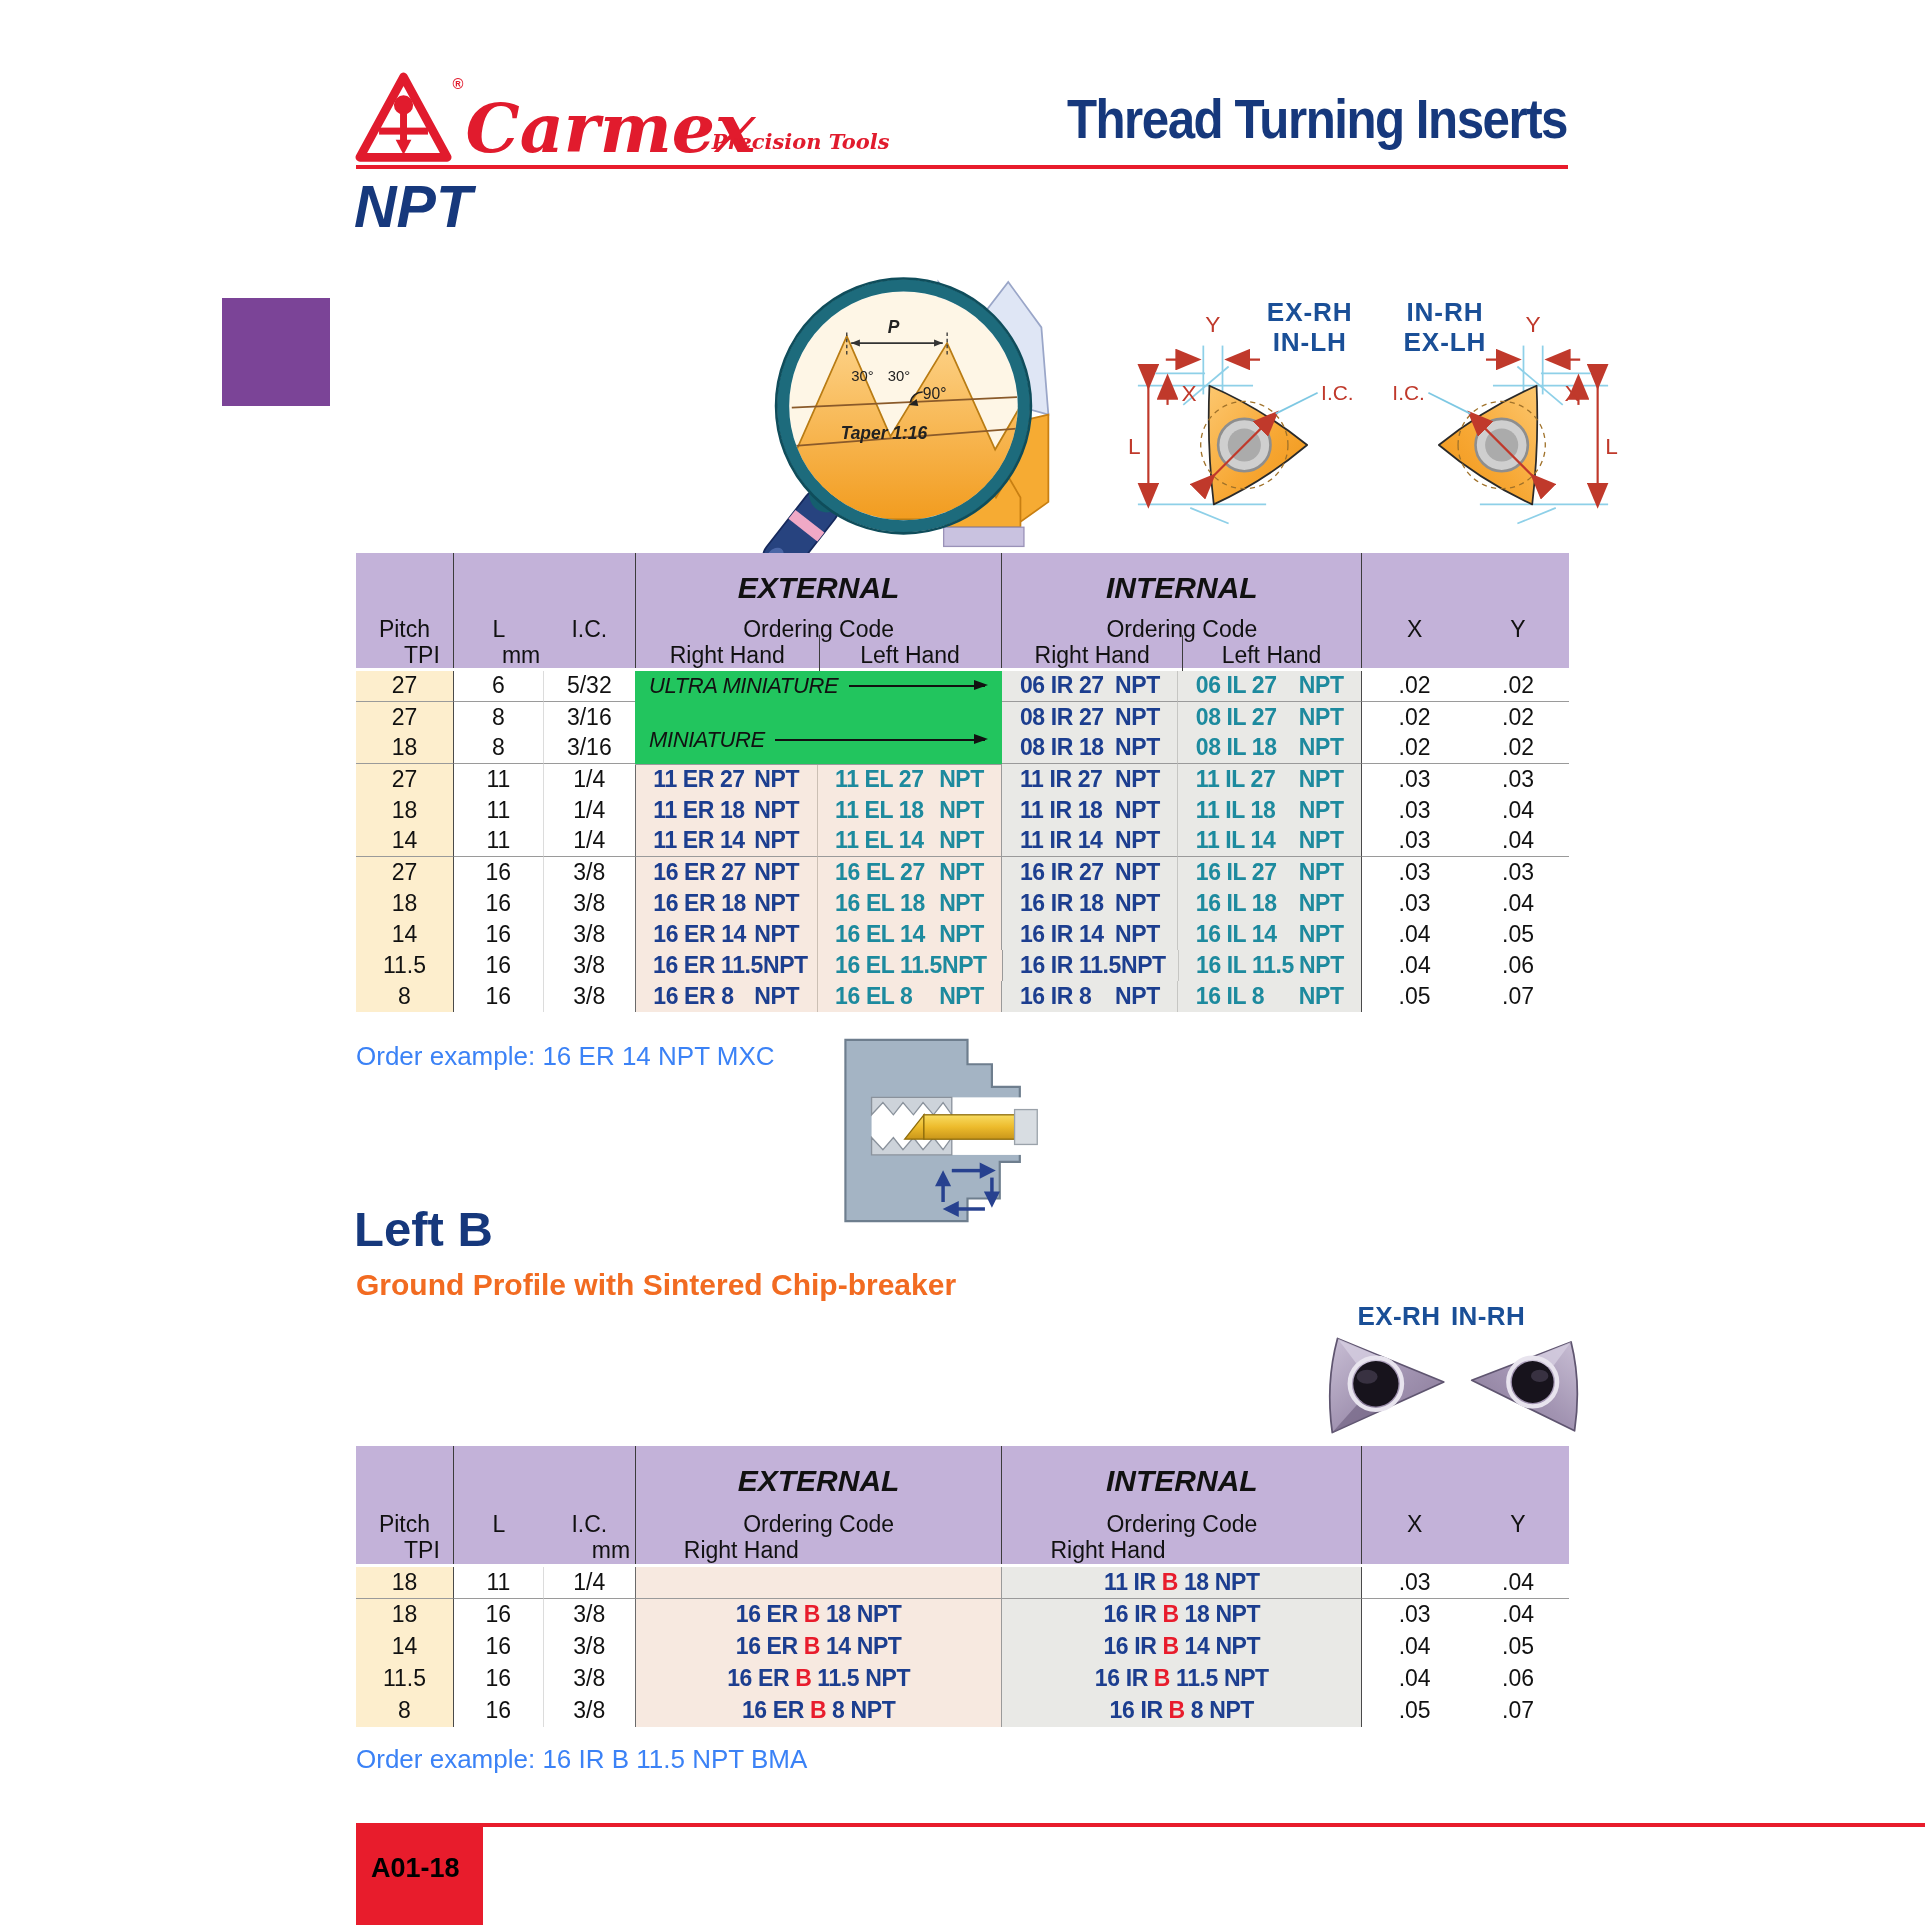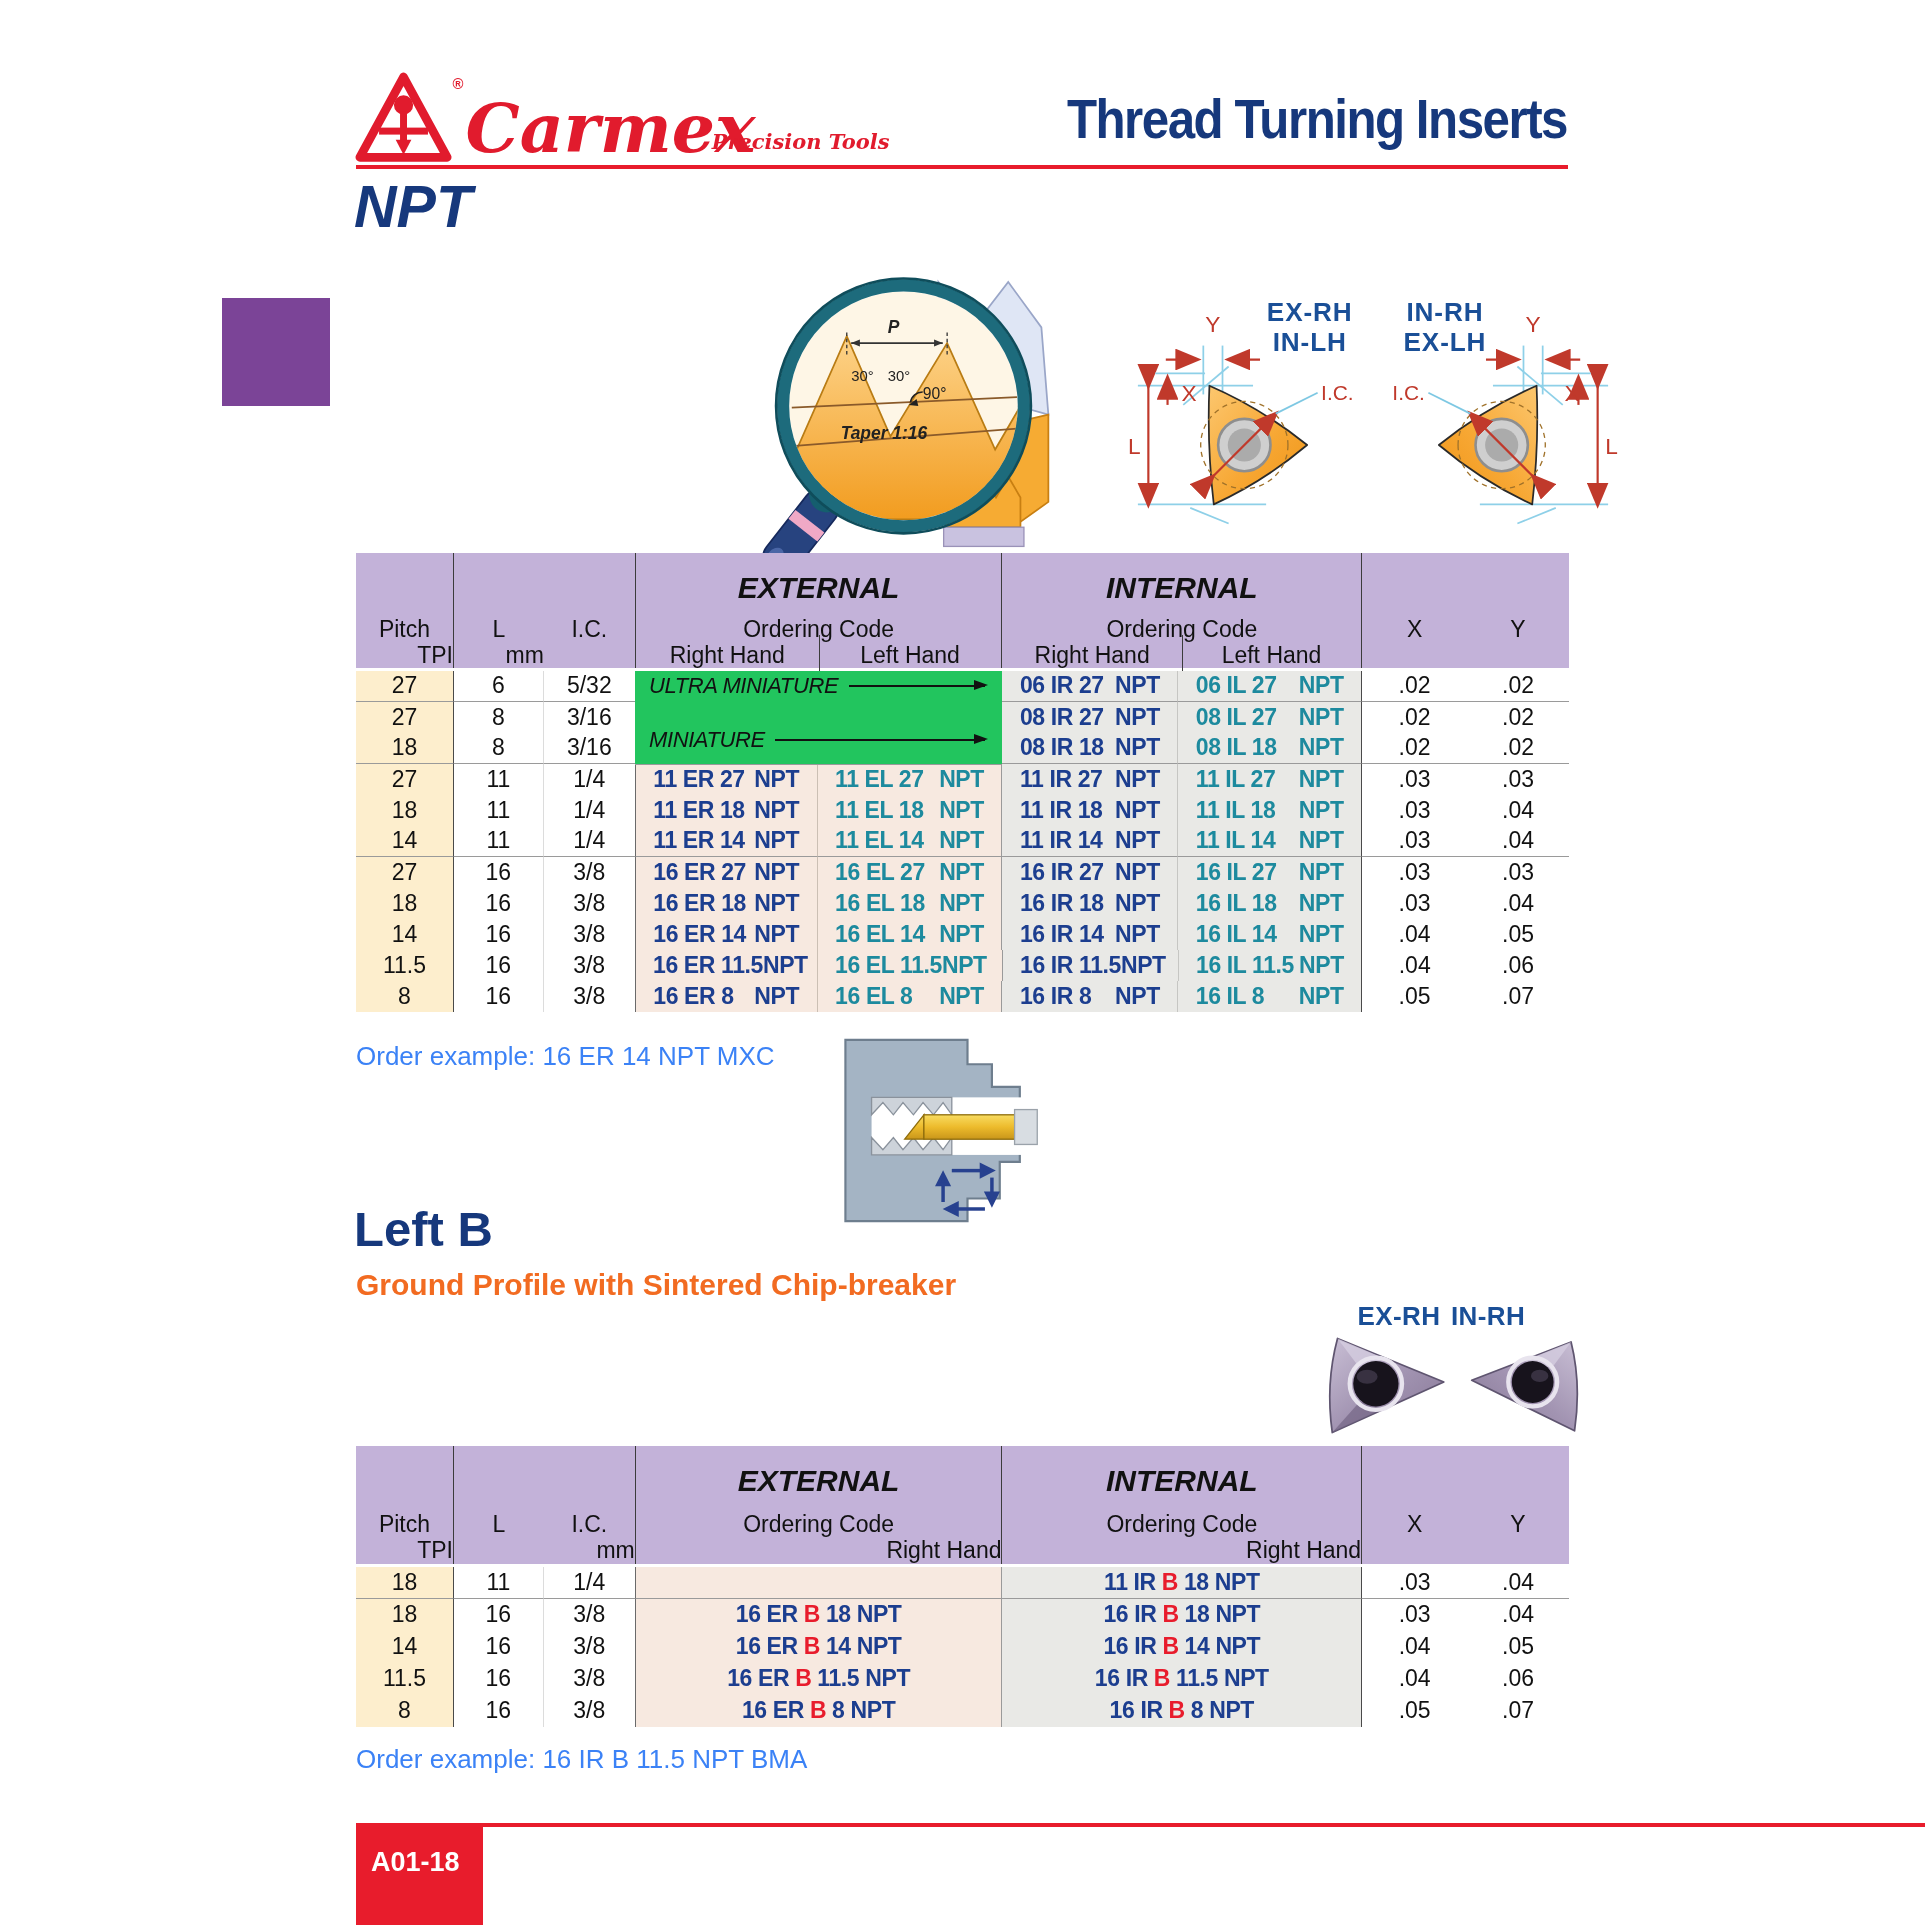--- a/index.html
+++ b/index.html
@@ -20,30 +20,30 @@
 
   
   .note { position:absolute; left:356px; font-size:26px; color:#3b82f6; white-space:nowrap; }
   .typeb-title { position:absolute; left:354px; top:1201px; font-size:49px; font-weight:bold; color:#16387c; }
   .typeb-sub { position:absolute; left:356px; top:1268px; font-size:30px; font-weight:bold; color:#f26b21; }
   .photo-label { position:absolute; top:1301px; font-size:26px; font-weight:bold; color:#1a4f97; width:114px; text-align:center; letter-spacing:0.4px;}
 
   
   .footer-rule { position:absolute; left:356px; top:1823px; width:1570px; height:4.4px; background:#e81c2c; }
   .footer-block { position:absolute; left:356px; top:1823px; width:127px; height:103px; background:#e81c2c;
-    color:#ffffff; font-size:27px; font-weight:bold; padding:24px 0 0 15px; }
+    color:#000000; font-size:27px; font-weight:bold; padding:30px 0 0 15px; }
 
   
   .tbl { position:absolute; left:356px; width:1213px; }
   .thead { position:relative; background:#c3b2d9; height:115px; margin-bottom:2.6px; display:flex; }
   .t2 .thead { height:118px; }
   .hcell, .hgroup { position:relative; height:100%; }
   .hl1 { position:absolute; top:63px; left:0; right:0; text-align:center; font-size:23px; color:#111; }
   .t2 .hl1 { top:65px; }
-  .hl2 { position:absolute; top:89px; left:0; right:0; text-align:right; font-size:23px; color:#111;padding-left:48px; }
+  .hl2 { position:absolute; top:89px; left:0; right:0; text-align:left; font-size:23px; color:#111;padding-left:48px; }
   .t2 .hl2 { top:91px; }
   .htitle { position:absolute; top:17.5px; left:0; right:0; text-align:center; font-size:30px; font-weight:bold;
     font-style:italic; color:#111; letter-spacing:0px; }
   .hsub { position:absolute; top:89px; left:0; right:0; display:flex; }
   .hsub-half { flex:1; text-align:center; font-size:23px; color:#111; }
   .hsub-div { position:absolute; left:50%; bottom:-26px; top:-7px; width:0.9px; background:#3c3c3c; }
   .hbr { border-right:0.9px solid #3c3c3c; }
 
   .tbody { position:relative; }
   .trow { display:flex; height:31px; }

